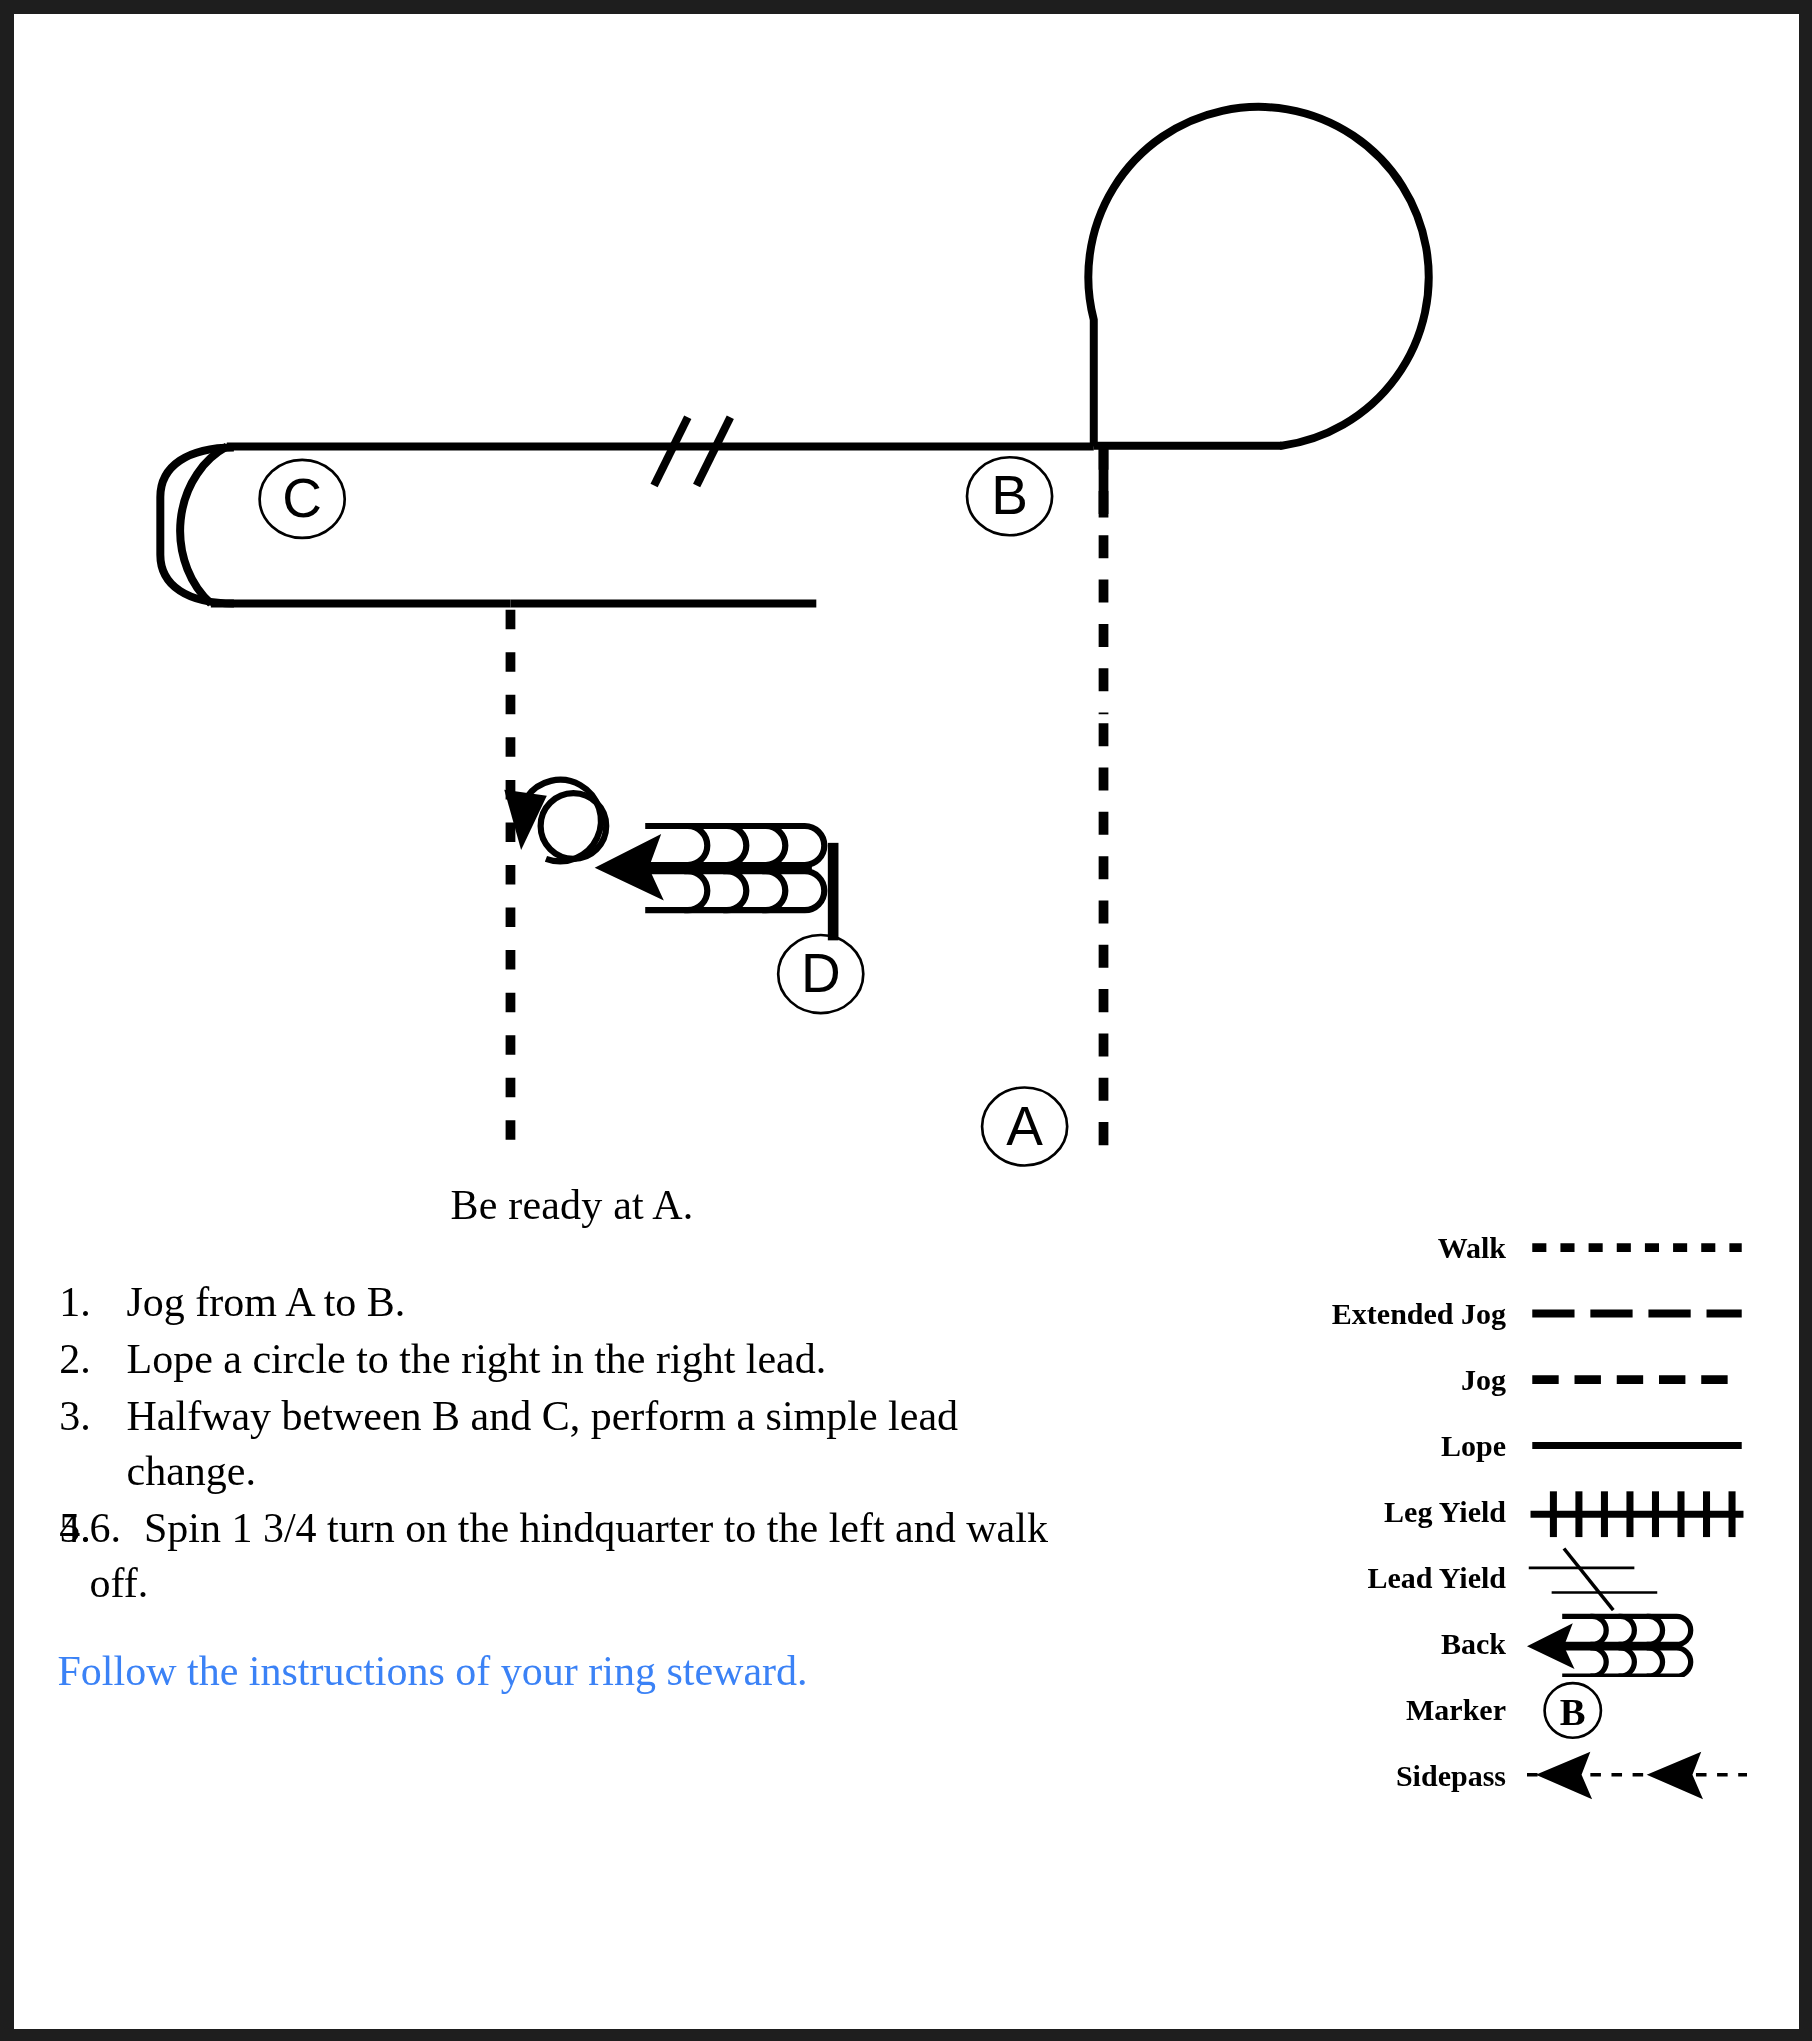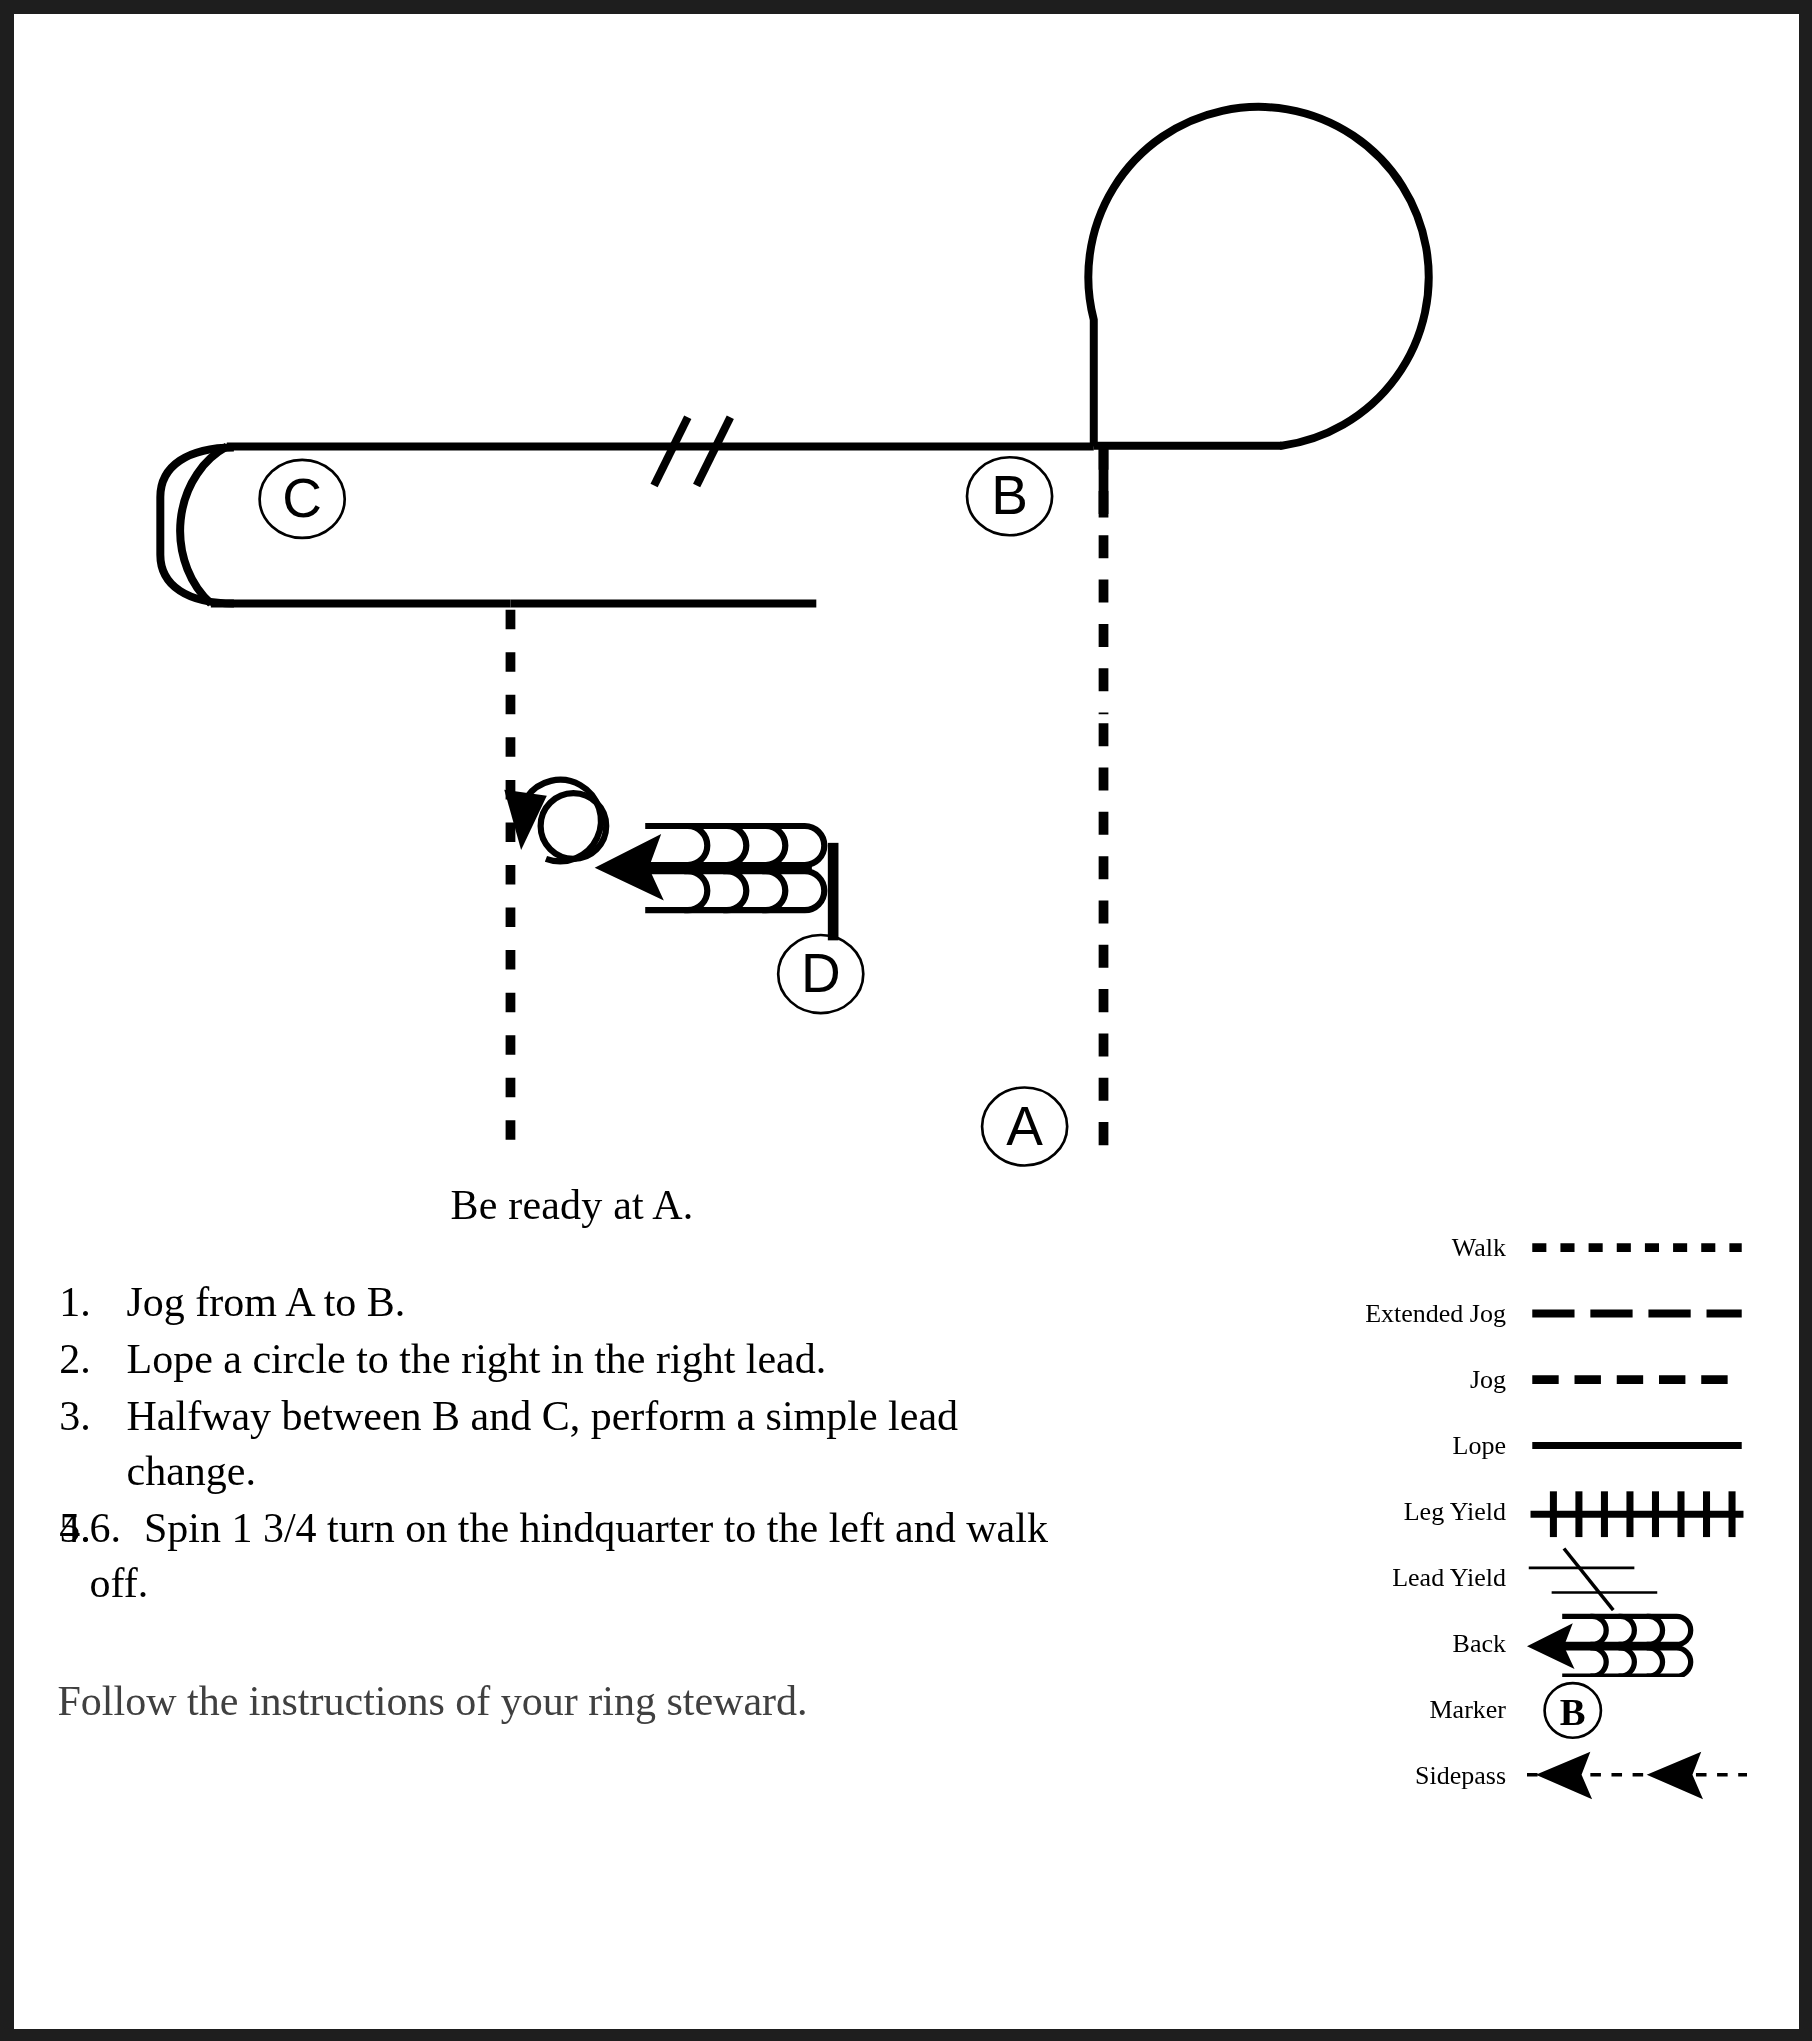--- a/index.html
+++ b/index.html
@@ -78,38 +78,38 @@
   }
   ol.steps li.nohang .num {
     position: static;
     display: inline;
     width: auto;
     margin-right: 12.4px;
   }
   .closing {
     font-size: 42px;
     line-height: 1.2;
-    color: #404040;
-    margin: 66px 0 0 0;
+    color: #3b82f6;
+    margin: 36px 0 0 0;
   }
   #legend {
     position: absolute;
     right: 51px;
     top: 1201px;
     width: 567px;
   }
   .legend-row {
     display: flex;
     align-items: center;
     justify-content: flex-end;
     height: 66px;
   }
   .legend-label {
-    font-size: 26px;
-    font-weight: normal;
+    font-size: 30px;
+    font-weight: bold;
     color: #000;
     text-align: right;
     white-space: nowrap;
     padding-right: 19.5px;
     font-family: "Liberation Serif", "DejaVu Serif", serif;
   }
   .legend-sym {
     width: 222px;
     height: 66px;
     flex: 0 0 222px;

